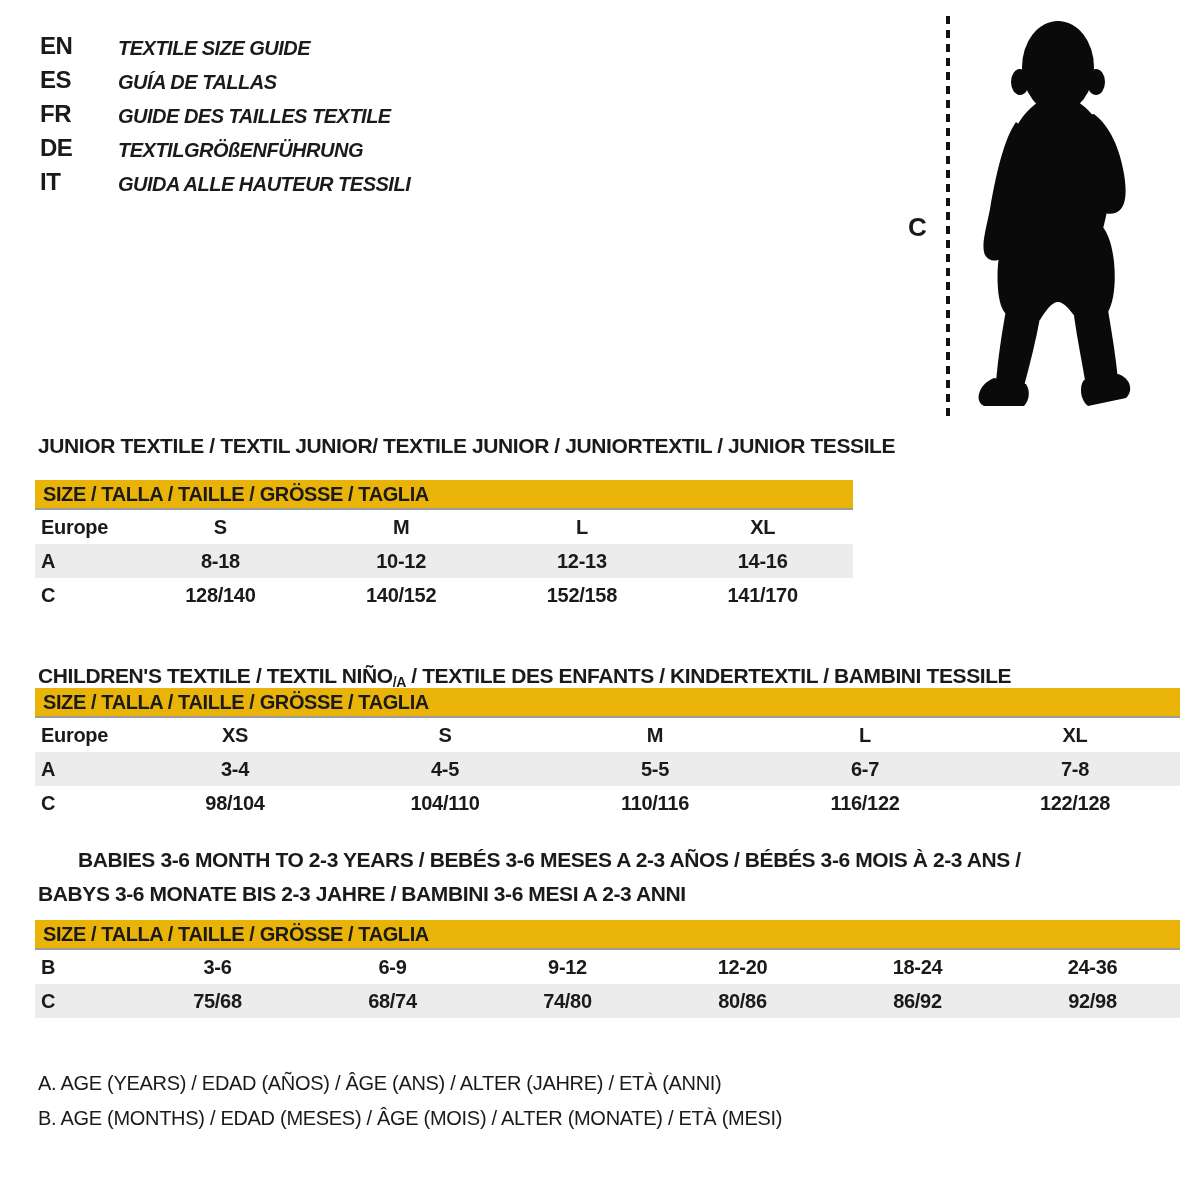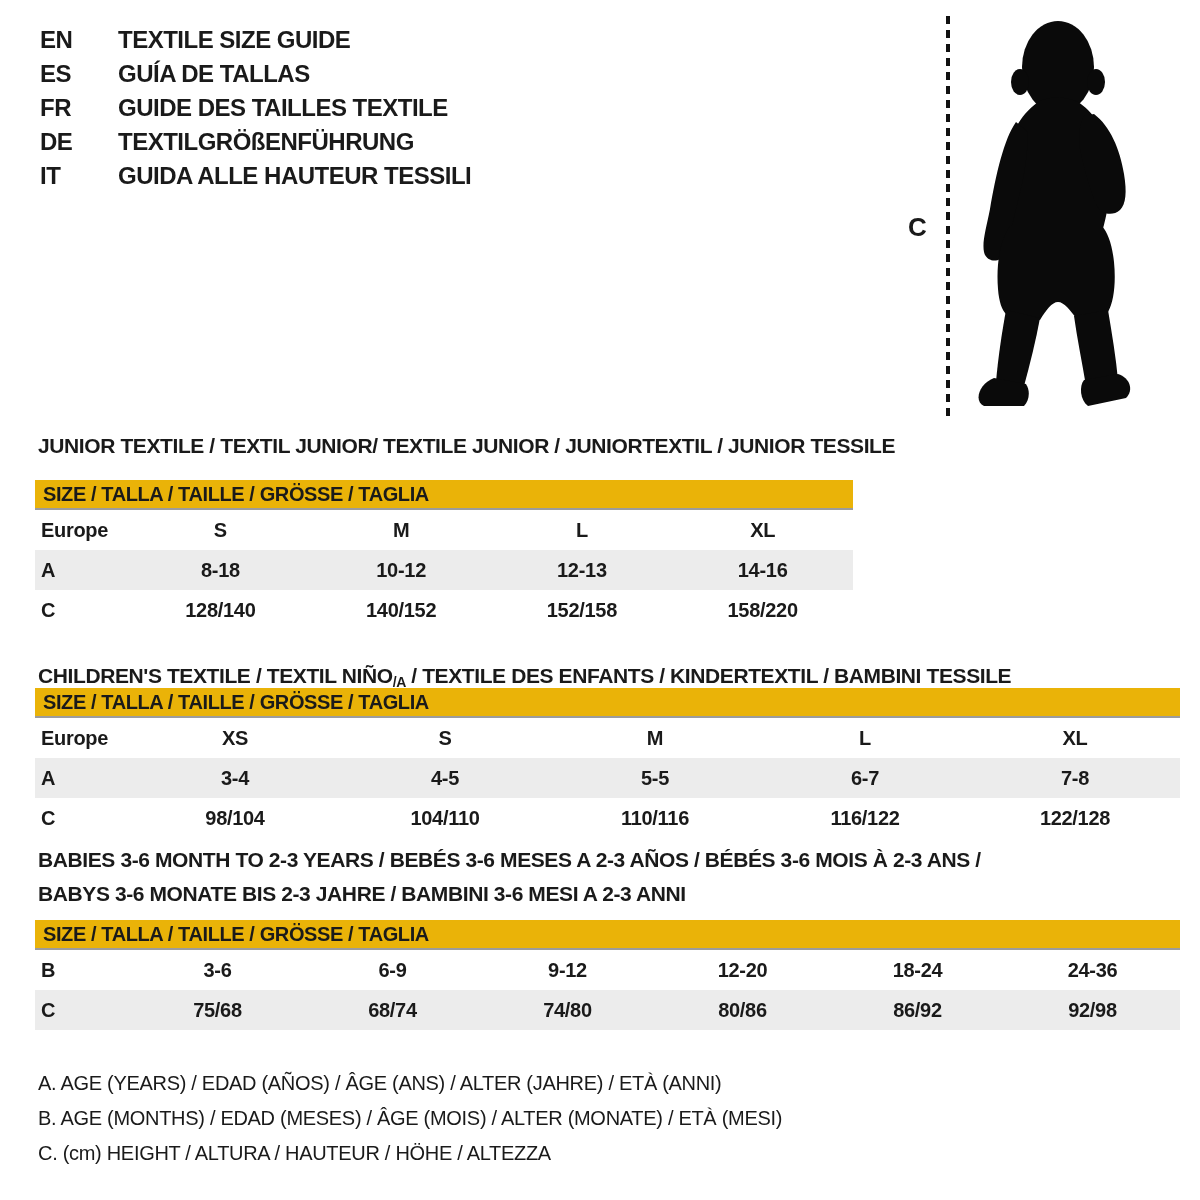--- a/index.html
+++ b/index.html
@@ -7,56 +7,56 @@
     width: 1200px; height: 1200px;
     background: #ffffff;
     position: relative;
     overflow: hidden;
     font-family: "Liberation Sans", sans-serif;
     color: #1a1a1a;
   }
 
   
   .lang-block { position: absolute; left: 40px; top: 26px; }
-  .lang-row { display: flex; height: 34px; align-items: flex-start; }
+  .lang-row { display: flex; height: 34px; align-items: flex-end; }
   .lang-code { width: 78px; font-size: 24px; font-weight: 700; letter-spacing: -0.5px; }
-  .lang-title { font-size: 24px; font-weight: 700; letter-spacing: -0.5px; white-space: nowrap; }
+  .lang-title { font-size: 20px; font-weight: 700; letter-spacing: -0.5px; white-space: nowrap; font-style: italic; }
 
   
   .height-line {
     position: absolute; left: 946px; top: 16px; width: 4px; height: 400px;
     background: repeating-linear-gradient(to bottom, #111 0 8px, transparent 8px 14px);
   }
   .figure-label { position: absolute; left: 908px; top: 212px; font-size: 26px; font-weight: 700; }
   .silhouette { position: absolute; left: 972px; top: 14px; }
 
   
   .section-title {
     position: absolute; left: 38px;
     font-size: 21px; font-weight: 700; letter-spacing: -0.4px; white-space: nowrap;
   }
   .title-sub { font-size: 14px; vertical-align: -4px; }
   #junior-title { top: 434px; }
   #children-title { top: 664px; }
-  #babies-title-1 { top: 848px; }
+  #babies-title-1 { top: 848px; margin-left: 40px; }
   #babies-title-2 { top: 882px; }
 
   
   .size-table { position: absolute; left: 35px; }
   #junior-table { top: 480px; width: 818px; }
   #children-table { top: 688px; width: 1145px; }
   #babies-table { top: 920px; width: 1145px; }
   .thead {
     background: #eab308; height: 30px;
     display: flex; align-items: center;
     padding-left: 8px; box-sizing: border-box;
     font-size: 20px; font-weight: 700; letter-spacing: -0.4px;
     border-bottom: 2px solid #9c9c9c;
   }
-  .trow { display: flex; height: 40px; align-items: center; font-size: 20px; font-weight: 700; letter-spacing: -0.3px; }
+  .trow { display: flex; height: 34px; align-items: center; font-size: 20px; font-weight: 700; letter-spacing: -0.3px; }
   .trow.alt { background: #ececec; }
   .tlabel { width: 95px; padding-left: 6px; box-sizing: border-box; }
   .tcell { flex: 1; text-align: center; }
 
   
   .footnotes { position: absolute; left: 38px; top: 1066px; }
   .footnote { height: 35px; display: flex; align-items: center; font-size: 20px; font-weight: 400; letter-spacing: -0.3px; white-space: nowrap; }
 </style>
 </head>
 <body>
@@ -125,21 +125,21 @@
     <span class="tcell">8-18</span>
     <span class="tcell">10-12</span>
     <span class="tcell">12-13</span>
     <span class="tcell">14-16</span>
   </div>
   <div class="trow">
     <span class="tlabel">C</span>
     <span class="tcell">128/140</span>
     <span class="tcell">140/152</span>
     <span class="tcell">152/158</span>
-    <span class="tcell">158/220</span>
+    <span class="tcell">141/170</span>
   </div>
 </div>
 
 <div class="section-title" id="children-title">
   <span>CHILDREN'S TEXTILE / TEXTIL NIÑO</span><span class="title-sub">/A</span><span> / TEXTILE DES ENFANTS / KINDERTEXTIL / BAMBINI TESSILE</span>
 </div>
 <div class="size-table" id="children-table">
   <div class="thead">SIZE / TALLA / TAILLE / GRÖSSE / TAGLIA</div>
   <div class="trow">
     <span class="tlabel">Europe</span>
@@ -187,14 +187,13 @@
     <span class="tcell">74/80</span>
     <span class="tcell">80/86</span>
     <span class="tcell">86/92</span>
     <span class="tcell">92/98</span>
   </div>
 </div>
 
 <div class="footnotes">
   <div class="footnote">A. AGE (YEARS) / EDAD (AÑOS) / ÂGE (ANS) / ALTER (JAHRE) / ETÀ (ANNI)</div>
   <div class="footnote">B. AGE (MONTHS) / EDAD (MESES) / ÂGE (MOIS) / ALTER (MONATE) / ETÀ (MESI)</div>
-  <div class="footnote">C. (cm) HEIGHT / ALTURA / HAUTEUR / HÖHE / ALTEZZA</div>
 </div>
 
 </body></html>

